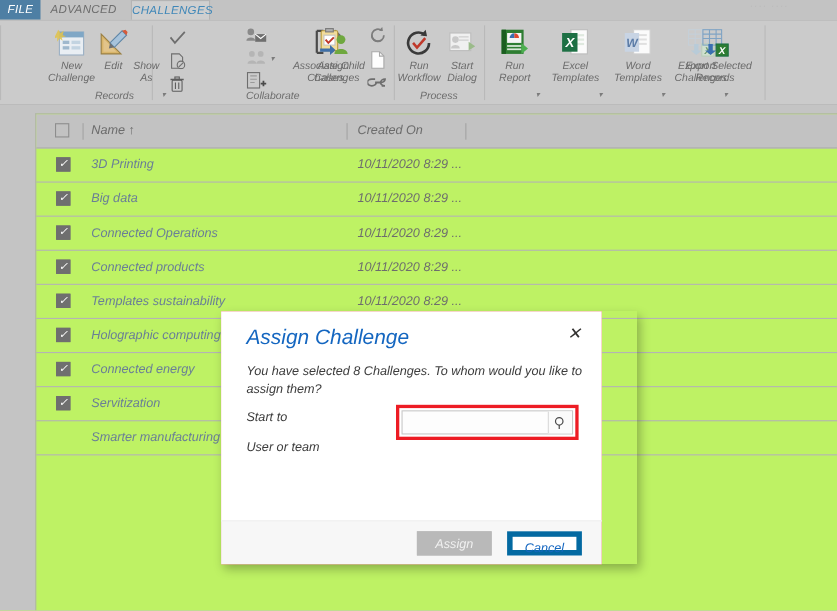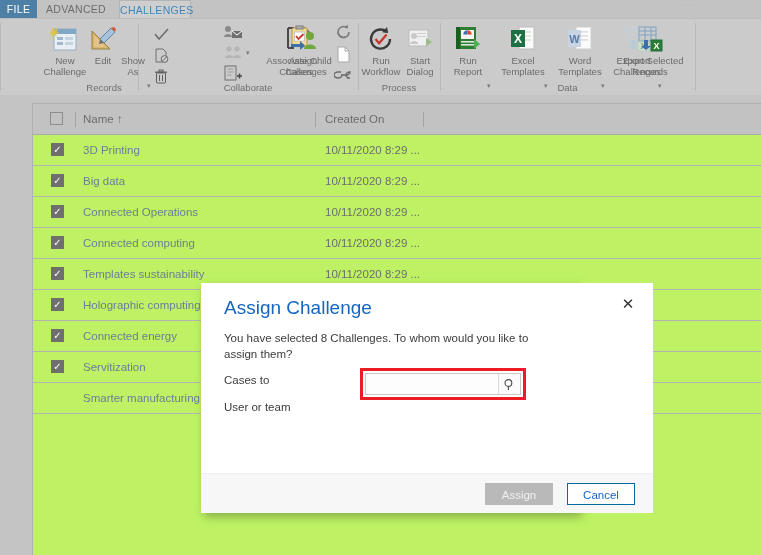--- a/index.html
+++ b/index.html
@@ -2,21 +2,21 @@
 <html><head>
 <meta charset="utf-8">
 <style>
   html,body{margin:0;padding:0;}
   body{
     width:761px;height:555px;overflow:hidden;
     background:#c4c4c4;
     font-family:"Liberation Sans",sans-serif;
     -webkit-font-smoothing:antialiased;
   }
-  #app{position:relative;width:761px;height:555px;}
+  #app{position:relative;width:761px;height:555px;font-style:italic;}
 
   
   .tabstrip{position:absolute;left:0;top:0;width:761px;height:18px;background:#c3c3c3;}
   .tab{position:absolute;top:0;height:18px;line-height:18px;font-size:10.5px;letter-spacing:.3px;
        text-align:center;}
   .tab-file{left:0;width:37px;background:#4e7fa4;color:#ffffff;}
   .tab-af{left:37px;width:78px;color:#6d6d6d;background:#c3c3c3;}
   .tab-ch{left:119px;width:70px;color:#3f87b8;background:#cfcfcf;
           border-left:1px solid #b4b4b4;border-right:1px solid #b4b4b4;border-top:1px solid #b4b4b4;}
   .topfaint{position:absolute;right:44px;top:0px;font-size:9px;color:#b8b8b8;letter-spacing:1px;}
@@ -50,21 +50,21 @@
   .grow{position:relative;height:30px;border-bottom:1px solid #b4b4b4;}
   .grow .name{position:absolute;left:50px;top:0;height:30px;line-height:30px;
               font-size:11.5px;color:#6a7f96;}
   .grow .date{position:absolute;left:292px;top:0;height:30px;line-height:30px;
               font-size:11.5px;color:#6d6d6d;}
   .grow .rcb{position:absolute;left:18px;top:8px;}
 
   
   .dlgshadow{position:absolute;left:201px;top:283px;width:378px;height:230px;
              box-shadow:3px 4px 9px rgba(0,0,0,.28);}
-  .dialog{position:absolute;left:201px;top:283px;width:452px;height:230px;background:#ef4444;}
+  .dialog{position:absolute;left:201px;top:283px;width:346px;height:230px;background:#ef4444;}
   .dlg-body{position:absolute;left:0;top:0;right:0;height:191px;background:#ffffff;}
   .dlg-title{position:absolute;left:23px;top:14px;font-size:19px;color:#1466c0;font-weight:400;}
   .dlg-close{position:absolute;right:16px;top:12px;width:18px;height:18px;font-size:15px;
              color:#323130;line-height:18px;text-align:center;cursor:pointer;}
   .dlg-msg{position:absolute;left:23px;top:47px;width:332px;font-size:11.5px;color:#3c3c3c;
            line-height:16px;}
   .fld-label{position:absolute;left:23px;font-size:11.5px;color:#3c3c3c;}
   .fld-select{position:absolute;left:163px;width:158px;height:19px;background:#fff;
               border:1px solid #c8c8c8;font-size:11.5px;color:#3c3c3c;
               line-height:19px;padding-left:5px;box-sizing:border-box;}
@@ -73,21 +73,21 @@
   .lookup{position:absolute;left:164px;top:90px;width:156px;height:22px;border:1px solid #c8c8c8;
           box-sizing:border-box;background:#fdfdfd;}
   .lookup .txt{position:absolute;left:0;top:0;right:22px;bottom:0;}
   .lookup .sbtn{position:absolute;right:0;top:0;width:21px;height:20px;border-left:1px solid #dadada;
                 display:flex;align-items:center;justify-content:center;background:#fbfbfb;}
   .dlg-foot{position:absolute;left:0;bottom:0;right:0;height:39px;background:#f7f7f7;
             border-top:1px solid #efefef;}
   .btn{position:absolute;top:9px;height:22px;line-height:22px;text-align:center;font-size:11.5px;
        box-sizing:border-box;}
   .btn-assign{right:100px;width:68px;background:#b9b9b9;color:#f0f0f0;border:1px solid #b9b9b9;}
-  .btn-cancel{right:18px;width:68px;background:#ffffff;color:#1466c0;border:1px solid #0369a1;}
+  .btn-cancel{right:18px;width:68px;background:#ffffff;color:#1466c0;border:5px solid #0369a1;}
   svg{display:block;}
 </style>
 </head>
 <body>
 
 <div id="app">
 
   <div class="tabstrip">
     <div class="tab tab-file">FILE</div>
     <div class="tab tab-af">ADVANCED FIND</div>
@@ -361,21 +361,20 @@
               <line x1="10" y1="2" x2="10" y2="16" stroke="#7fa3c4"></line>
               <line x1="16" y1="2" x2="16" y2="16" stroke="#7fa3c4"></line>
               <path d="M9 15 v6 h-3 l5 4 l5 -4 h-3 v-6z" fill="#3a6fb0"></path>
               <rect x="16" y="15" width="11" height="11" fill="#2e7d32" stroke="#1d7044"></rect>
               <text x="21.5" y="24" font-size="9" fill="#ffffff" text-anchor="middle" font-family="Liberation Sans, sans-serif" font-weight="bold">X</text>
             </svg>
           </div>
           <div class="lbl">Export Selected
 Records</div>
         </div>
-        <div class="glabel" style="left:-165px;width:255px;">Data</div>
       </div>
 
     </div>
   </div>
 
   <div class="gridwrap">
     <div class="grid">
 
       <div class="ghead">
         <div class="cbox empty" style="left:17px;top:8px;"></div>
@@ -406,21 +405,21 @@
             <div class="name">Big data</div>
             <div class="date">10/11/2020 8:29 ...</div>
           </div>
           <div class="grow">
             <div class="rcb cbox checked">✓</div>
             <div class="name">Connected Operations</div>
             <div class="date">10/11/2020 8:29 ...</div>
           </div>
           <div class="grow">
             <div class="rcb cbox checked">✓</div>
-            <div class="name">Connected computing</div>
+            <div class="name">Connected products</div>
             <div class="date">10/11/2020 8:29 ...</div>
           </div>
           <div class="grow">
             <div class="rcb cbox checked">✓</div>
             <div class="name">Templates sustainability</div>
             <div class="date">10/11/2020 8:29 ...</div>
           </div>
           <div class="grow">
             <div class="rcb cbox checked">✓</div>
             <div class="name">Holographic computing</div>
@@ -445,21 +444,21 @@
     </div>
   </div>
 
   <div class="dlgshadow"></div>
   <div class="dialog">
     <div class="dlg-body">
       <div class="dlg-title">Assign Challenge</div>
       <div class="dlg-close">✕</div>
       <div class="dlg-msg">You have selected 8 Challenges. To whom would you like to assign them?</div>
 
-      <div class="fld-label" style="top:91px;">Cases to</div>
+      <div class="fld-label" style="top:91px;">Start to</div>
       <div class="fld-select" style="top:88px;">User or team</div>
 
       <div class="fld-label" style="top:118px;">User or team</div>
       <div class="lookup-hl"></div>
       <div class="lookup">
         <div class="txt"></div>
         <div class="sbtn">
           <svg width="13" height="13" viewBox="0 0 13 13">
             <circle cx="5.4" cy="5" r="3.4" fill="none" stroke="#4a4a4a" stroke-width="1.1"></circle>
             <line x1="5.4" y1="8.4" x2="5.4" y2="12" stroke="#4a4a4a" stroke-width="1.1"></line>

